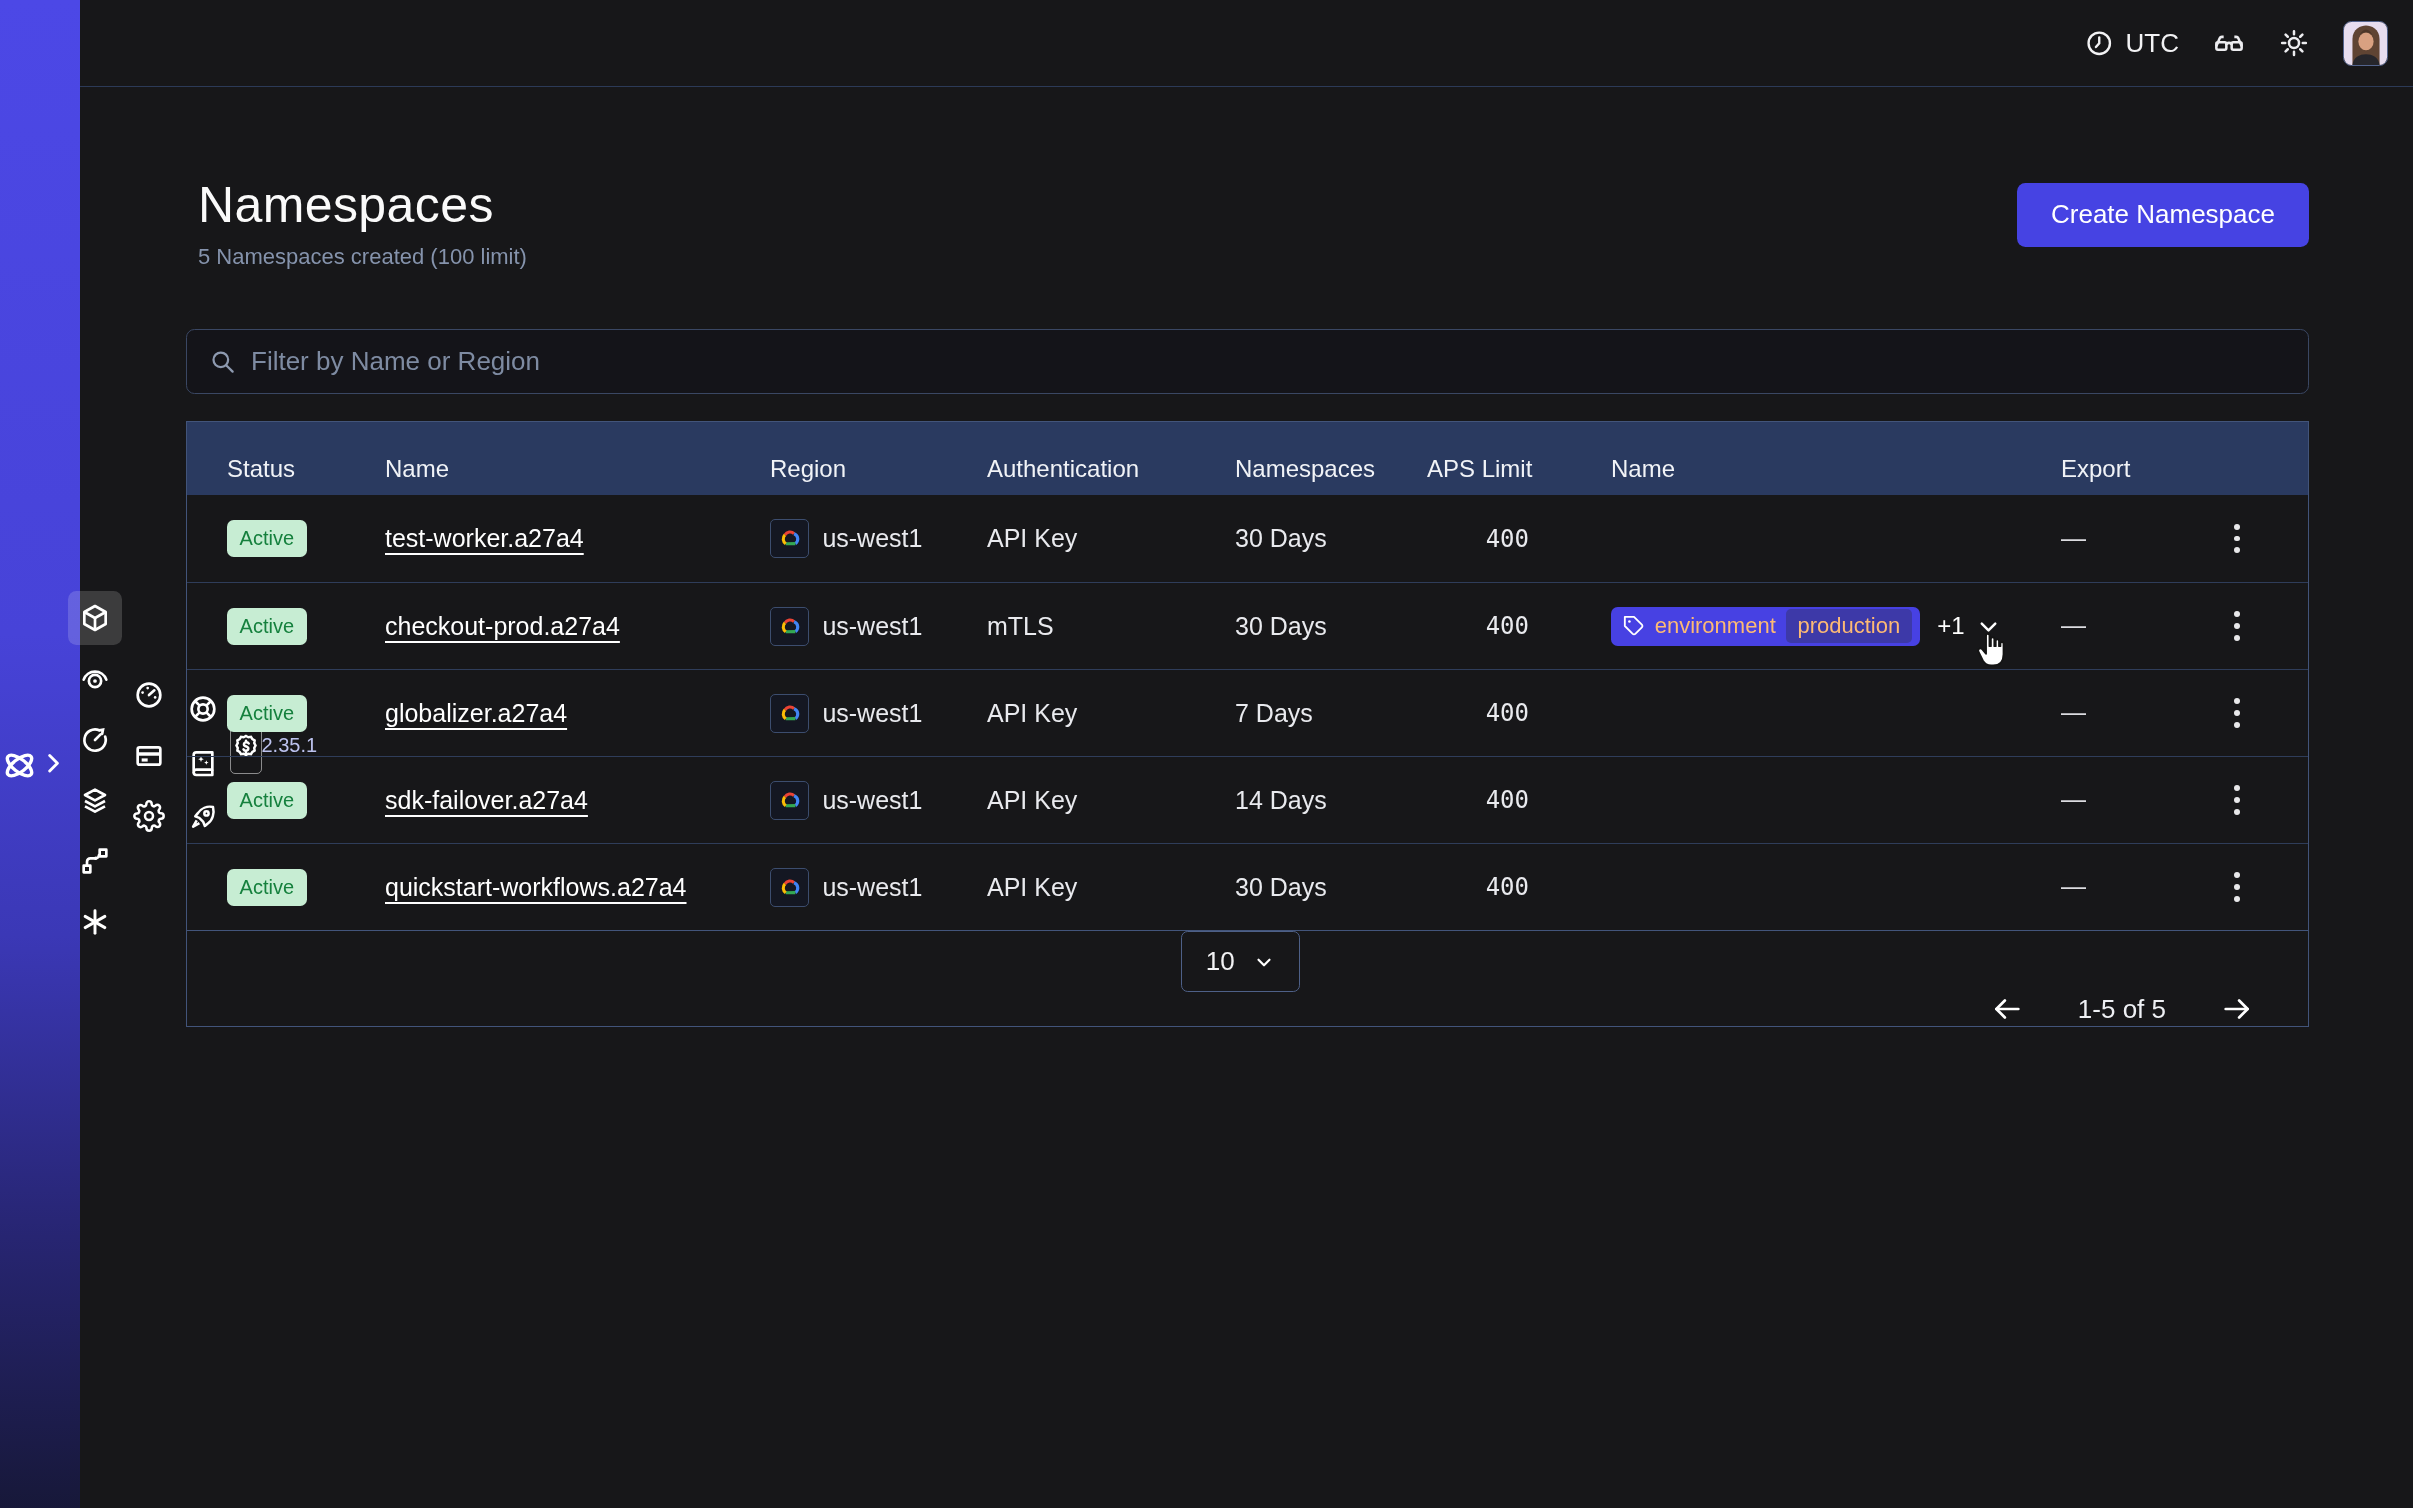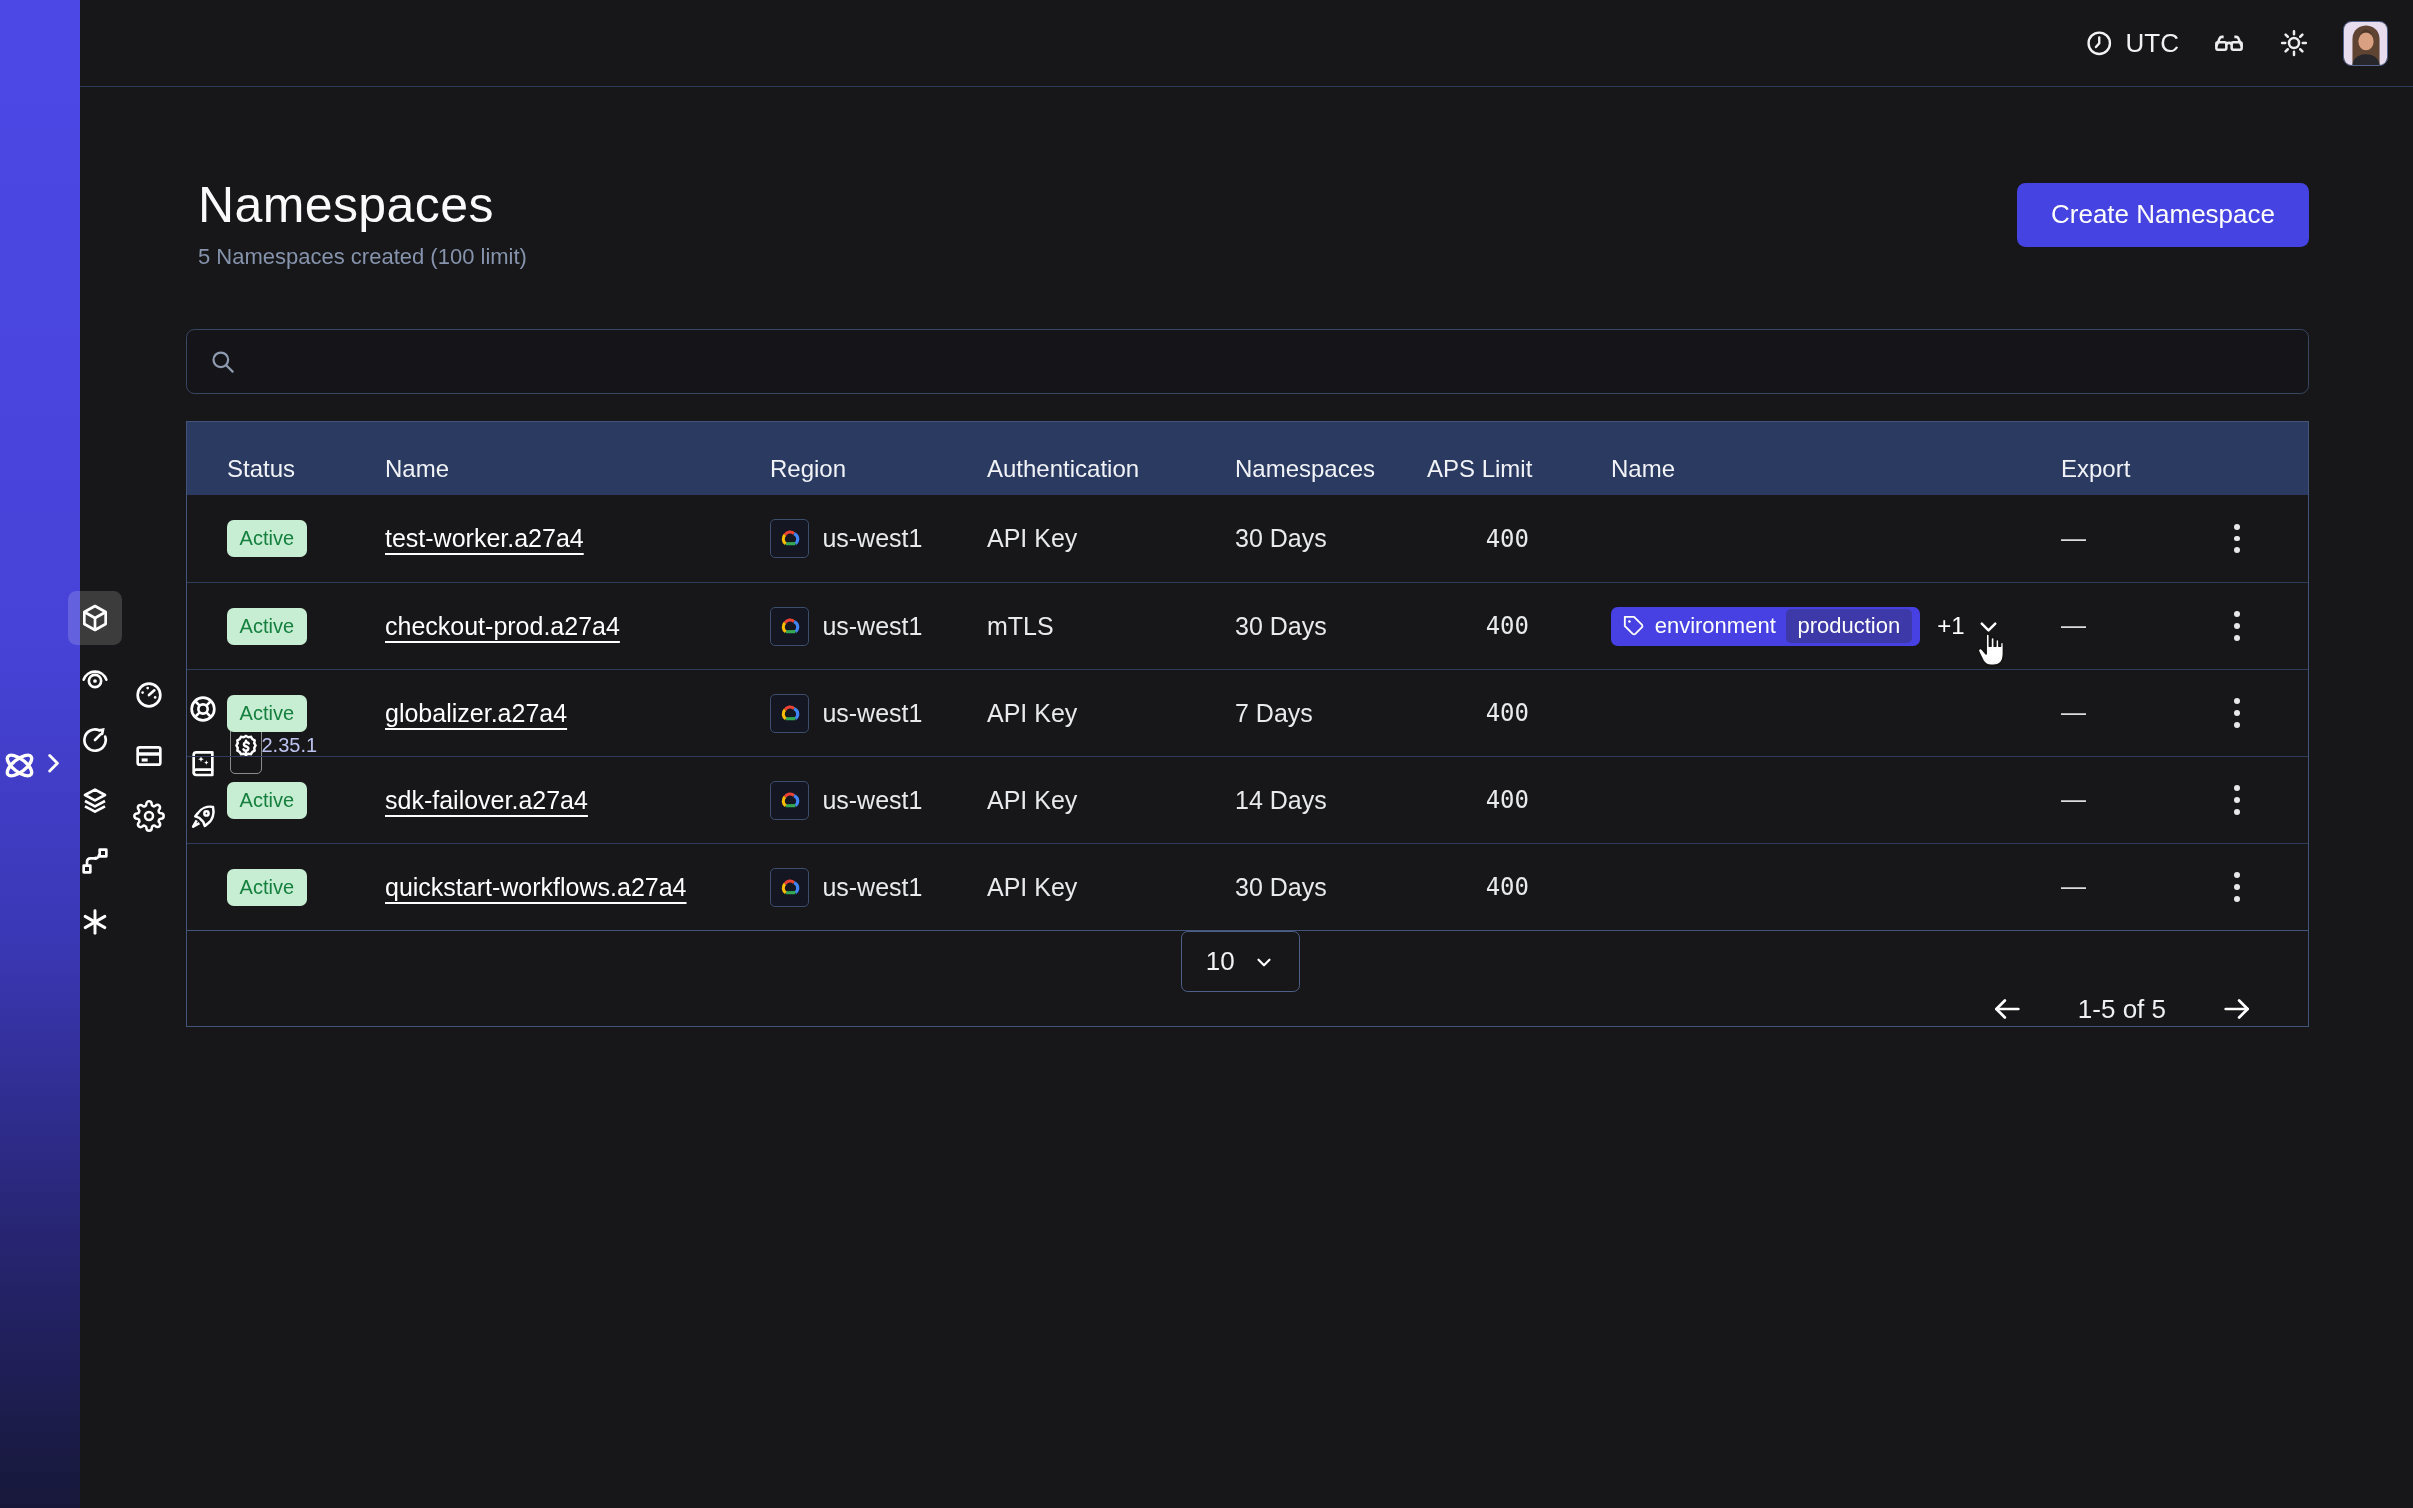--- a/index.html
+++ b/index.html
@@ -69,21 +69,21 @@
   .c-export { flex:1; display:flex; align-items:center; }
 
   .badge { display:inline-flex; align-items:center; height:37px; padding:0 12.6px;
     background:#c7edd3; color:#15803d; border-radius:6.7px; font-size:20px; font-weight:500; }
   .name-link { color:#fff; text-decoration:underline; text-underline-offset:5.9px;
     text-decoration-thickness:1.7px; cursor:pointer; }
   .gcp-box { width:39px; height:39px; border:1.7px solid #3c4d6e; border-radius:5px;
     background:#141722; display:flex; align-items:center; justify-content:center; flex:none; }
   .tag-pill { display:inline-flex; align-items:center; gap:10px; height:39px;
     background:#4741e3; border-radius:6.7px; padding:0 8.4px 0 11.7px; font-size:22px;
-    color:#ffffff; cursor:pointer; }
+    color:#fdba74; cursor:pointer; }
   .tag-val { background:#3d39a8; border-radius:5px; padding:4.2px 11.7px; }
   .tag-more { margin-left:17px; font-size:24px; color:#fff; }
   .tag-chevron { margin-left:10px; color:#fff; display:flex; cursor:pointer; }
   .dash { color:#dcdce0; }
   .kebab { margin-left:auto; margin-right:23.5px; display:flex; flex-direction:column;
     gap:5.9px; cursor:pointer; padding:5px; }
   .kebab span { width:5.9px; height:5.9px; border-radius:50%; background:#e8e8ea; }
 
   .t-foot { display:flex; align-items:center; height:96px; border-top:1.7px solid #43557b;
     padding:0 54px 0 40px;flex-direction:column; }
@@ -276,20 +276,21 @@
         <button class="create-btn">Create Namespace</button>
       </div>
 
       <div class="filter">
         <span style="color:#8e9ab0;">
           <svg width="27" height="27" viewBox="0 0 24 24" fill="none" stroke="currentColor" stroke-width="2" stroke-linecap="round">
               <circle cx="10.5" cy="10.5" r="6.5"></circle>
               <path d="M15.5 15.5 L21 21"></path>
             </svg>
         </span>
+        <input type="text" placeholder="Filter by Name or Region" style="">
       </div>
 
       <div class="table">
 
         <div class="t-head">
           <div class="c-status">Status</div>
           <div class="c-name">Name</div>
           <div class="c-region">Region</div>
           <div class="c-auth">Authentication</div>
           <div class="c-ret">Namespaces</div>

